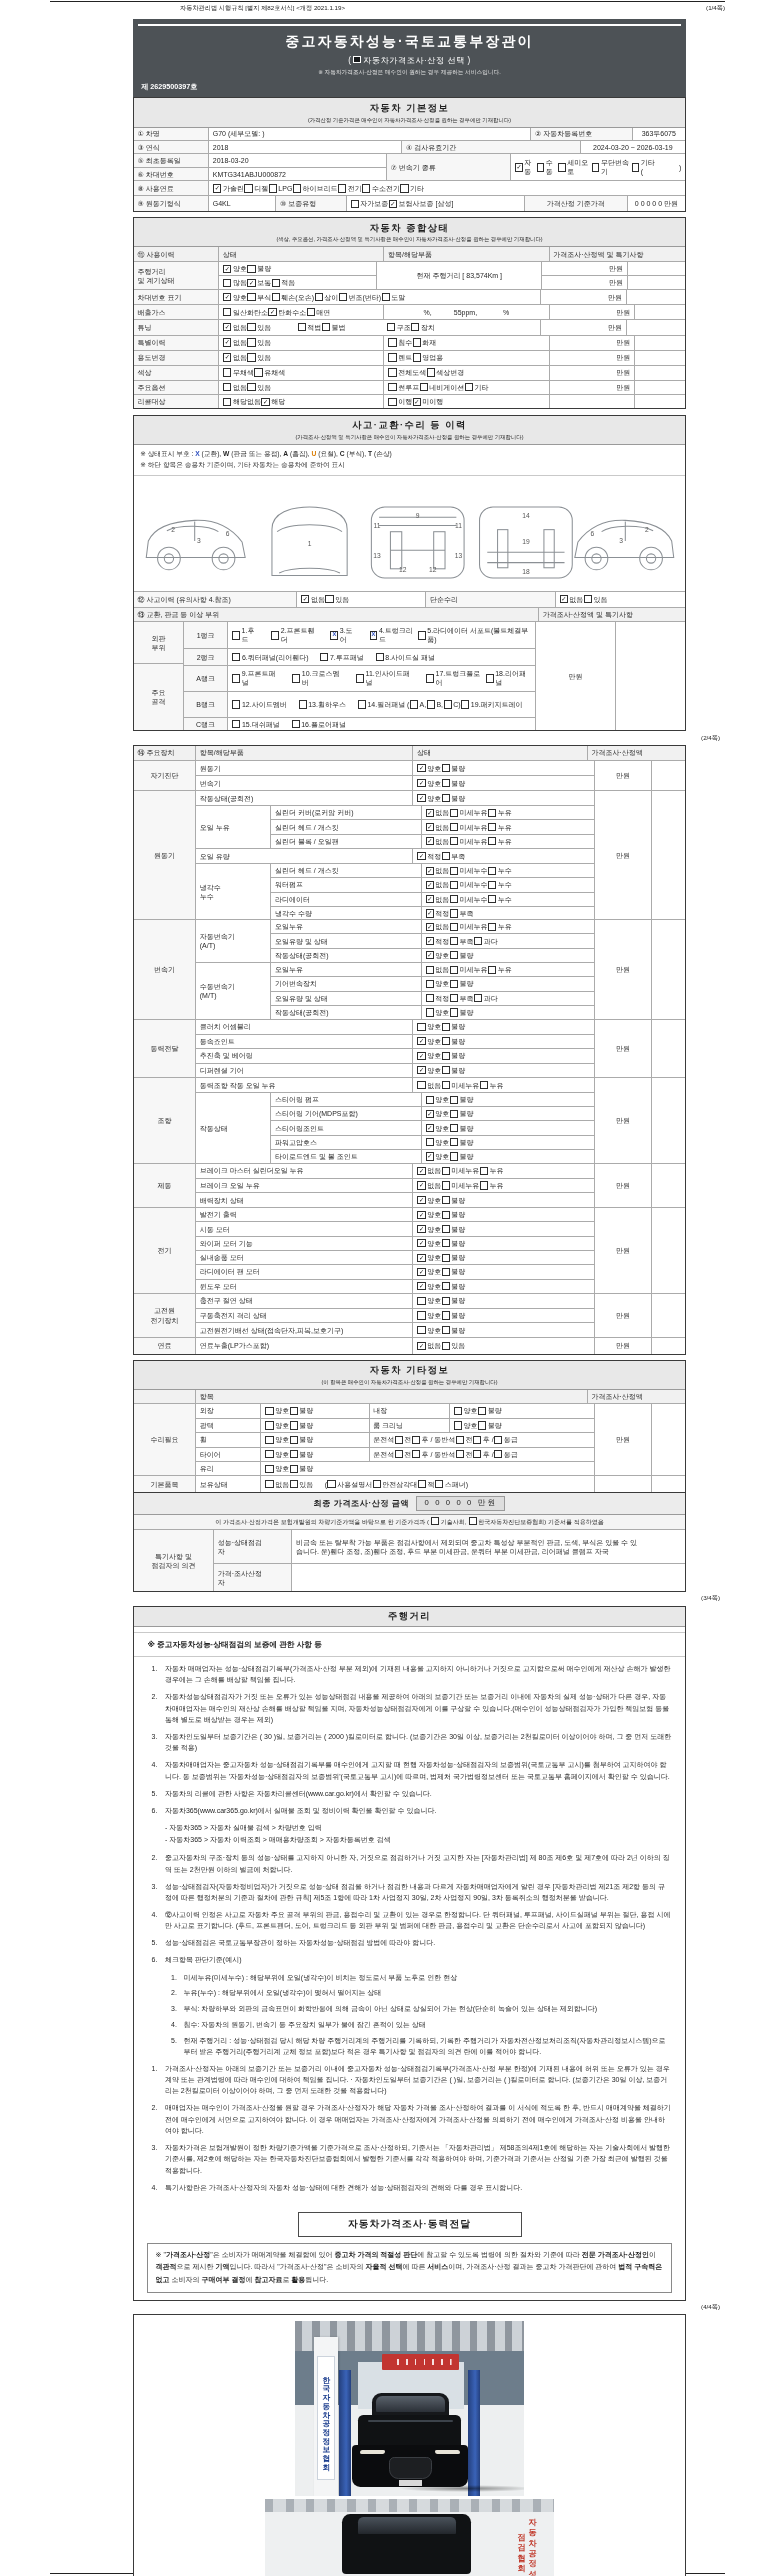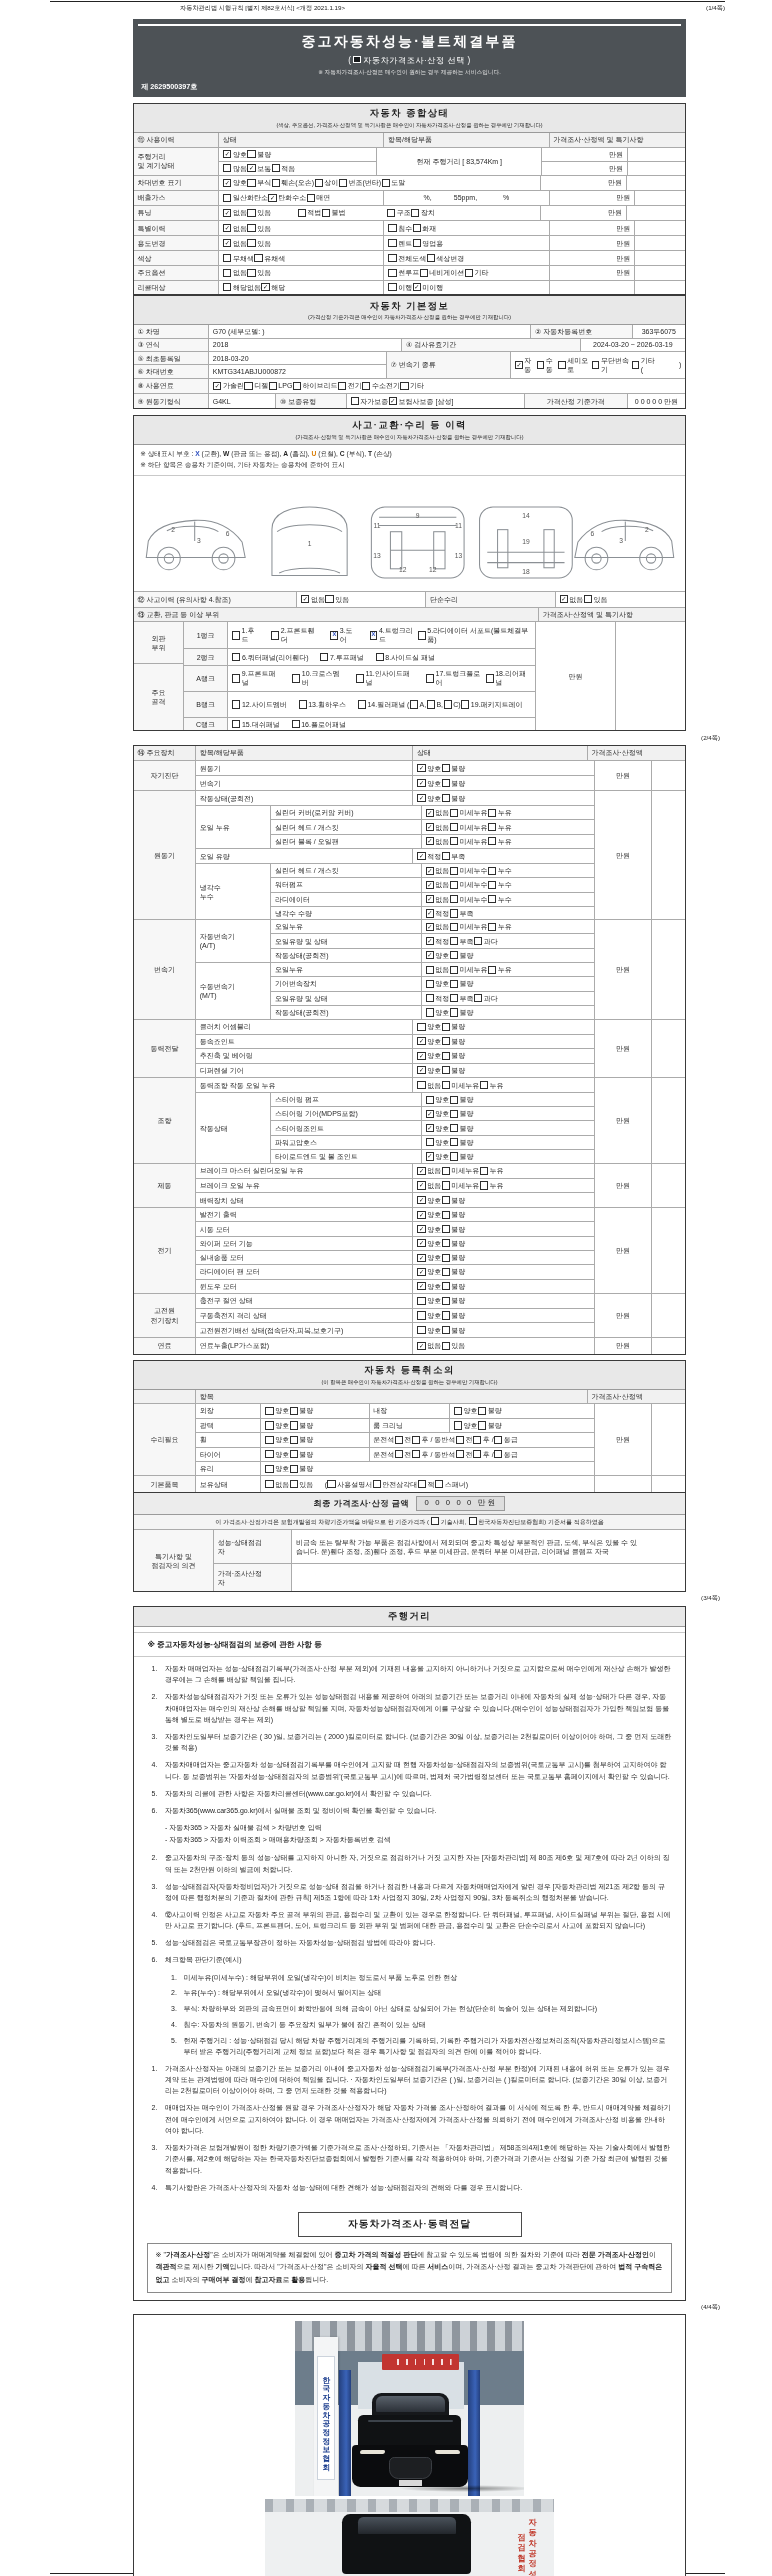--- a/index.html
+++ b/index.html
@@ -95,117 +95,26 @@
 
   <div class="hdr-line">
     <span class="lt">자동차관리법 시행규칙 [별지 제82호서식] &lt;개정 2021.1.19&gt;</span>
     <span>(1/4쪽)</span>
   </div>
 
   <div class="col">
 
     <div class="banner">
       <div class="strip"></div>
-      <div class="bt">중고자동차성능·볼트체결부품</div>
+      <div class="bt">중고자동차성능·국토교통부장관이</div>
       <div class="bs">
         <span>(</span><span class="sq"></span><span>자동차가격조사·산정 선택</span> <span>)</span>
       </div>
       <div class="bn">※ 자동차가격조사·산정은 매수인이 원하는 경우 제공하는 서비스입니다.</div>
       <div class="docno">제 2629500397호</div>
-    </div>
-
-    <div class="box">
-      <div class="band">
-        <div class="bt">자동차 종합상태</div>
-        <div class="bs">(색상, 주요옵션, 가격조사·산정액 및 특기사항은 매수인이 자동차가격조사·산정을 원하는 경우에만 기재합니다)</div>
-      </div>
-      <div class="tbl">
-          <div class="t-row" style="flex: 0 0 14px; height: 14px;">
-            <div class="cell hd" style="flex: 0 0 77px; width: 77px;">⑪ 사용이력</div>
-            <div class="cell hd" style="flex: 0 0 157px; width: 157px;">상태</div>
-            <div class="cell hd" style="flex: 0 0 157px; width: 157px;">항목/해당부품</div>
-            <div class="cell hd lastc" style="flex: 1 1 0px;">가격조사·산정액 및 특기사항</div>
-          </div>
-          <div class="t-row" style="flex: 0 0 27px; height: 27px;">
-            <div class="cell lab" style="flex: 0 0 77px; width: 77px;">주행거리<br>및 계기상태</div>
-            <div class="cell stack" style="flex: 0 0 157px; width: 157px;">
-              <div class="t-row" style="flex: 1 1 0px;">
-                <div class="cell lastc" style="flex: 1 1 0px;"><span class="cb">✓</span>양호 <span class="cb"></span>불량</div>
-              </div>
-              <div class="t-row last" style="flex: 1 1 0px;">
-                <div class="cell lastc" style="flex: 1 1 0px;"><span class="cb"></span>많음 <span class="cb">✓</span>보통 <span class="cb"></span>적음</div>
-              </div>
-            </div>
-            <div class="cell al-c" style="flex: 0 0 157px; width: 157px;">현재 주행거리 [ 83,574Km ]</div>
-            <div class="cell lastc stack" style="flex: 1 1 0px;">
-              <div class="t-row" style="flex: 1 1 0px;">
-                <div class="cell al-r" style="flex: 0 0 77px; width: 77px;">만원</div>
-                <div class="cell lastc" style="flex: 1 1 0px;"></div>
-              </div>
-              <div class="t-row last" style="flex: 1 1 0px;">
-                <div class="cell al-r" style="flex: 0 0 77px; width: 77px;">만원</div>
-                <div class="cell lastc" style="flex: 1 1 0px;"></div>
-              </div>
-            </div>
-          </div>
-          <div class="t-row" style="flex: 0 0 14px; height: 14px;">
-            <div class="cell lab" style="flex: 0 0 77px; width: 77px;">차대번호 표기</div>
-            <div class="cell" style="flex: 0 0 314px; width: 314px;"><span class="cb">✓</span>양호 <span class="cb"></span>부식 <span class="cb"></span>훼손(오손) <span class="cb"></span>상이 <span class="cb"></span>변조(변타) <span class="cb"></span>도말</div>
-            <div class="cell al-r" style="flex: 0 0 77px; width: 77px;">만원</div>
-            <div class="cell lastc" style="flex: 1 1 0px;"></div>
-          </div>
-          <div class="t-row" style="flex: 0 0 14px; height: 14px;">
-            <div class="cell lab" style="flex: 0 0 77px; width: 77px;">배출가스</div>
-            <div class="cell" style="flex: 0 0 157px; width: 157px;"><span class="cb"></span>일산화탄소 <span class="cb">✓</span>탄화수소 <span class="cb"></span>매연</div>
-            <div class="cell al-c" style="flex: 0 0 157px; width: 157px;">%,<span class="gap" style="width: 22px;"></span>55ppm,<span class="gap" style="width: 26px;"></span>%</div>
-            <div class="cell al-r" style="flex: 0 0 77px; width: 77px;">만원</div>
-            <div class="cell lastc" style="flex: 1 1 0px;"></div>
-          </div>
-          <div class="t-row" style="flex: 0 0 14.4px; height: 14.4px;">
-            <div class="cell lab" style="flex: 0 0 77px; width: 77px;">튜닝</div>
-            <div class="cell" style="flex: 0 0 314px; width: 314px;"><span class="cb">✓</span>없음 <span class="cb"></span>있음<span class="gap" style="width: 26px;"></span><span class="cb"></span>적법 <span class="cb"></span>불법<span class="gap" style="width: 41px;"></span><span class="cb"></span>구조 <span class="cb"></span>장치</div>
-            <div class="cell al-r" style="flex: 0 0 77px; width: 77px;">만원</div>
-            <div class="cell lastc" style="flex: 1 1 0px;"></div>
-          </div>
-          <div class="t-row" style="flex: 0 0 14px; height: 14px;">
-            <div class="cell lab" style="flex: 0 0 77px; width: 77px;">특별이력</div>
-            <div class="cell" style="flex: 0 0 157px; width: 157px;"><span class="cb">✓</span>없음 <span class="cb"></span>있음</div>
-            <div class="cell" style="flex: 0 0 157px; width: 157px;"><span class="cb"></span>침수 <span class="cb"></span>화재</div>
-            <div class="cell al-r" style="flex: 0 0 77px; width: 77px;">만원</div>
-            <div class="cell lastc" style="flex: 1 1 0px;"></div>
-          </div>
-          <div class="t-row" style="flex: 0 0 14px; height: 14px;">
-            <div class="cell lab" style="flex: 0 0 77px; width: 77px;">용도변경</div>
-            <div class="cell" style="flex: 0 0 157px; width: 157px;"><span class="cb">✓</span>없음 <span class="cb"></span>있음</div>
-            <div class="cell" style="flex: 0 0 157px; width: 157px;"><span class="cb"></span>렌트 <span class="cb"></span>영업용</div>
-            <div class="cell al-r" style="flex: 0 0 77px; width: 77px;">만원</div>
-            <div class="cell lastc" style="flex: 1 1 0px;"></div>
-          </div>
-          <div class="t-row" style="flex: 0 0 14px; height: 14px;">
-            <div class="cell lab" style="flex: 0 0 77px; width: 77px;">색상</div>
-            <div class="cell" style="flex: 0 0 157px; width: 157px;"><span class="cb"></span>무채색 <span class="cb"></span>유채색</div>
-            <div class="cell" style="flex: 0 0 157px; width: 157px;"><span class="cb"></span>전체도색 <span class="cb"></span>색상변경</div>
-            <div class="cell al-r" style="flex: 0 0 77px; width: 77px;">만원</div>
-            <div class="cell lastc" style="flex: 1 1 0px;"></div>
-          </div>
-          <div class="t-row" style="flex: 0 0 13.4px; height: 13.4px;">
-            <div class="cell lab" style="flex: 0 0 77px; width: 77px;">주요옵션</div>
-            <div class="cell" style="flex: 0 0 157px; width: 157px;"><span class="cb"></span>없음 <span class="cb"></span>있음</div>
-            <div class="cell" style="flex: 0 0 157px; width: 157px;"><span class="cb"></span>썬루프 <span class="cb"></span>네비게이션 <span class="cb"></span>기타</div>
-            <div class="cell al-r" style="flex: 0 0 77px; width: 77px;">만원</div>
-            <div class="cell lastc" style="flex: 1 1 0px;"></div>
-          </div>
-          <div class="t-row last" style="flex: 0 0 13.4px; height: 13.4px;">
-            <div class="cell lab" style="flex: 0 0 77px; width: 77px;">리콜대상</div>
-            <div class="cell" style="flex: 0 0 157px; width: 157px;"><span class="cb"></span>해당없음 <span class="cb">✓</span>해당</div>
-            <div class="cell" style="flex: 0 0 157px; width: 157px;"><span class="cb"></span>이행 <span class="cb">✓</span>미이행</div>
-            <div class="cell" style="flex: 0 0 77px; width: 77px;"></div>
-            <div class="cell lastc" style="flex: 1 1 0px;"></div>
-          </div>
-        </div>
     </div>
 
     <div class="box" style="margin-top:0;">
       <div class="band">
         <div class="bt">자동차 기본정보</div>
         <div class="bs">(가격산정 기준가격은 매수인이 자동차가격조사·산정을 원하는 경우에만 기재합니다)</div>
       </div>
       <div class="tbl">
           <div class="t-row" style="flex: 0 0 12.4px; height: 12.4px;">
             <div class="cell lab" style="flex: 0 0 67px; width: 67px;">① 차명</div>
@@ -237,20 +146,111 @@
             <div class="cell lab" style="flex: 0 0 67px; width: 67px;">⑧ 사용연료</div>
             <div class="cell lastc" style="flex: 1 1 0px;"><span class="cb">✓</span>가솔린 <span class="cb"></span>디젤 <span class="cb"></span>LPG <span class="cb"></span>하이브리드 <span class="cb"></span>전기 <span class="cb"></span>수소전기 <span class="cb"></span>기타</div>
           </div>
           <div class="t-row last" style="flex: 0 0 14.4px; height: 14.4px;">
             <div class="cell lab" style="flex: 0 0 67px; width: 67px;">⑨ 원동기형식</div>
             <div class="cell" style="flex: 0 0 59px; width: 59px;">G4KL</div>
             <div class="cell lab" style="flex: 0 0 62px; width: 62px;">⑩ 보증유형</div>
             <div class="cell" style="flex: 0 0 170px; width: 170px;"><span class="cb"></span>자가보증 <span class="cb">✓</span>보험사보증 [삼성]</div>
             <div class="cell lab al-c" style="flex: 0 0 95px; width: 95px;">가격산정 기준가격</div>
             <div class="cell lastc al-c" style="flex: 1 1 0px;">0 0 0 0 0 만원</div>
+          </div>
+        </div>
+    </div>
+
+    <div class="box">
+      <div class="band">
+        <div class="bt">자동차 종합상태</div>
+        <div class="bs">(색상, 주요옵션, 가격조사·산정액 및 특기사항은 매수인이 자동차가격조사·산정을 원하는 경우에만 기재합니다)</div>
+      </div>
+      <div class="tbl">
+          <div class="t-row" style="flex: 0 0 14px; height: 14px;">
+            <div class="cell hd" style="flex: 0 0 77px; width: 77px;">⑪ 사용이력</div>
+            <div class="cell hd" style="flex: 0 0 157px; width: 157px;">상태</div>
+            <div class="cell hd" style="flex: 0 0 157px; width: 157px;">항목/해당부품</div>
+            <div class="cell hd lastc" style="flex: 1 1 0px;">가격조사·산정액 및 특기사항</div>
+          </div>
+          <div class="t-row" style="flex: 0 0 27px; height: 27px;">
+            <div class="cell lab" style="flex: 0 0 77px; width: 77px;">주행거리<br>및 계기상태</div>
+            <div class="cell stack" style="flex: 0 0 157px; width: 157px;">
+              <div class="t-row" style="flex: 1 1 0px;">
+                <div class="cell lastc" style="flex: 1 1 0px;"><span class="cb">✓</span>양호 <span class="cb"></span>불량</div>
+              </div>
+              <div class="t-row last" style="flex: 1 1 0px;">
+                <div class="cell lastc" style="flex: 1 1 0px;"><span class="cb"></span>많음 <span class="cb">✓</span>보통 <span class="cb"></span>적음</div>
+              </div>
+            </div>
+            <div class="cell al-c" style="flex: 0 0 157px; width: 157px;">현재 주행거리 [ 83,574Km ]</div>
+            <div class="cell lastc stack" style="flex: 1 1 0px;">
+              <div class="t-row" style="flex: 1 1 0px;">
+                <div class="cell al-r" style="flex: 0 0 77px; width: 77px;">만원</div>
+                <div class="cell lastc" style="flex: 1 1 0px;"></div>
+              </div>
+              <div class="t-row last" style="flex: 1 1 0px;">
+                <div class="cell al-r" style="flex: 0 0 77px; width: 77px;">만원</div>
+                <div class="cell lastc" style="flex: 1 1 0px;"></div>
+              </div>
+            </div>
+          </div>
+          <div class="t-row" style="flex: 0 0 14px; height: 14px;">
+            <div class="cell lab" style="flex: 0 0 77px; width: 77px;">차대번호 표기</div>
+            <div class="cell" style="flex: 0 0 314px; width: 314px;"><span class="cb">✓</span>양호 <span class="cb"></span>부식 <span class="cb"></span>훼손(오손) <span class="cb"></span>상이 <span class="cb"></span>변조(변타) <span class="cb"></span>도말</div>
+            <div class="cell al-r" style="flex: 0 0 77px; width: 77px;">만원</div>
+            <div class="cell lastc" style="flex: 1 1 0px;"></div>
+          </div>
+          <div class="t-row" style="flex: 0 0 14px; height: 14px;">
+            <div class="cell lab" style="flex: 0 0 77px; width: 77px;">배출가스</div>
+            <div class="cell" style="flex: 0 0 157px; width: 157px;"><span class="cb"></span>일산화탄소 <span class="cb">✓</span>탄화수소 <span class="cb"></span>매연</div>
+            <div class="cell al-c" style="flex: 0 0 157px; width: 157px;">%,<span class="gap" style="width: 22px;"></span>55ppm,<span class="gap" style="width: 26px;"></span>%</div>
+            <div class="cell al-r" style="flex: 0 0 77px; width: 77px;">만원</div>
+            <div class="cell lastc" style="flex: 1 1 0px;"></div>
+          </div>
+          <div class="t-row" style="flex: 0 0 14.4px; height: 14.4px;">
+            <div class="cell lab" style="flex: 0 0 77px; width: 77px;">튜닝</div>
+            <div class="cell" style="flex: 0 0 314px; width: 314px;"><span class="cb">✓</span>없음 <span class="cb"></span>있음<span class="gap" style="width: 26px;"></span><span class="cb"></span>적법 <span class="cb"></span>불법<span class="gap" style="width: 41px;"></span><span class="cb"></span>구조 <span class="cb"></span>장치</div>
+            <div class="cell al-r" style="flex: 0 0 77px; width: 77px;">만원</div>
+            <div class="cell lastc" style="flex: 1 1 0px;"></div>
+          </div>
+          <div class="t-row" style="flex: 0 0 14px; height: 14px;">
+            <div class="cell lab" style="flex: 0 0 77px; width: 77px;">특별이력</div>
+            <div class="cell" style="flex: 0 0 157px; width: 157px;"><span class="cb">✓</span>없음 <span class="cb"></span>있음</div>
+            <div class="cell" style="flex: 0 0 157px; width: 157px;"><span class="cb"></span>침수 <span class="cb"></span>화재</div>
+            <div class="cell al-r" style="flex: 0 0 77px; width: 77px;">만원</div>
+            <div class="cell lastc" style="flex: 1 1 0px;"></div>
+          </div>
+          <div class="t-row" style="flex: 0 0 14px; height: 14px;">
+            <div class="cell lab" style="flex: 0 0 77px; width: 77px;">용도변경</div>
+            <div class="cell" style="flex: 0 0 157px; width: 157px;"><span class="cb">✓</span>없음 <span class="cb"></span>있음</div>
+            <div class="cell" style="flex: 0 0 157px; width: 157px;"><span class="cb"></span>렌트 <span class="cb"></span>영업용</div>
+            <div class="cell al-r" style="flex: 0 0 77px; width: 77px;">만원</div>
+            <div class="cell lastc" style="flex: 1 1 0px;"></div>
+          </div>
+          <div class="t-row" style="flex: 0 0 14px; height: 14px;">
+            <div class="cell lab" style="flex: 0 0 77px; width: 77px;">색상</div>
+            <div class="cell" style="flex: 0 0 157px; width: 157px;"><span class="cb"></span>무채색 <span class="cb"></span>유채색</div>
+            <div class="cell" style="flex: 0 0 157px; width: 157px;"><span class="cb"></span>전체도색 <span class="cb"></span>색상변경</div>
+            <div class="cell al-r" style="flex: 0 0 77px; width: 77px;">만원</div>
+            <div class="cell lastc" style="flex: 1 1 0px;"></div>
+          </div>
+          <div class="t-row" style="flex: 0 0 13.4px; height: 13.4px;">
+            <div class="cell lab" style="flex: 0 0 77px; width: 77px;">주요옵션</div>
+            <div class="cell" style="flex: 0 0 157px; width: 157px;"><span class="cb"></span>없음 <span class="cb"></span>있음</div>
+            <div class="cell" style="flex: 0 0 157px; width: 157px;"><span class="cb"></span>썬루프 <span class="cb"></span>네비게이션 <span class="cb"></span>기타</div>
+            <div class="cell al-r" style="flex: 0 0 77px; width: 77px;">만원</div>
+            <div class="cell lastc" style="flex: 1 1 0px;"></div>
+          </div>
+          <div class="t-row last" style="flex: 0 0 13.4px; height: 13.4px;">
+            <div class="cell lab" style="flex: 0 0 77px; width: 77px;">리콜대상</div>
+            <div class="cell" style="flex: 0 0 157px; width: 157px;"><span class="cb"></span>해당없음 <span class="cb">✓</span>해당</div>
+            <div class="cell" style="flex: 0 0 157px; width: 157px;"><span class="cb"></span>이행 <span class="cb">✓</span>미이행</div>
+            <div class="cell" style="flex: 0 0 77px; width: 77px;"></div>
+            <div class="cell lastc" style="flex: 1 1 0px;"></div>
           </div>
         </div>
     </div>
 
     <div class="box">
       <div class="band">
         <div class="bt">사고·교환·수리 등 이력</div>
         <div class="bs">(가격조사·산정액 및 특기사항은 매수인이 자동차가격조사·산정을 원하는 경우에만 기재합니다)</div>
       </div>
       <div class="noteblock">
@@ -666,21 +666,21 @@
                 <div class="cell al-c" style="flex: 0 0 49px; width: 49px;">만원</div>
                 <div class="cell lastc" style="flex: 1 1 0px;"></div>
               </div>
             </div>
           </div>
         </div>
     </div>
 
     <div class="box">
       <div class="band">
-        <div class="bt">자동차 등록취소의</div>
+        <div class="bt">자동차 기타정보</div>
         <div class="bs">(이 항목은 매수인이 자동차가격조사·산정을 원하는 경우에만 기재합니다)</div>
       </div>
       <div class="tbl">
           <div class="t-row" style="flex: 0 0 13.4px; height: 13.4px;">
             <div class="cell hd" style="flex: 0 0 54px; width: 54px;"></div>
             <div class="cell hd" style="flex: 1 1 0px;">항목</div>
             <div class="cell hd lastc" style="flex: 0 0 90px; width: 90px;">가격조사·산정액</div>
           </div>
           <div class="t-row" style="flex: 0 0 71px; height: 71px;">
             <div class="cell lab al-c" style="flex: 0 0 54px; width: 54px;">수리필요</div>

